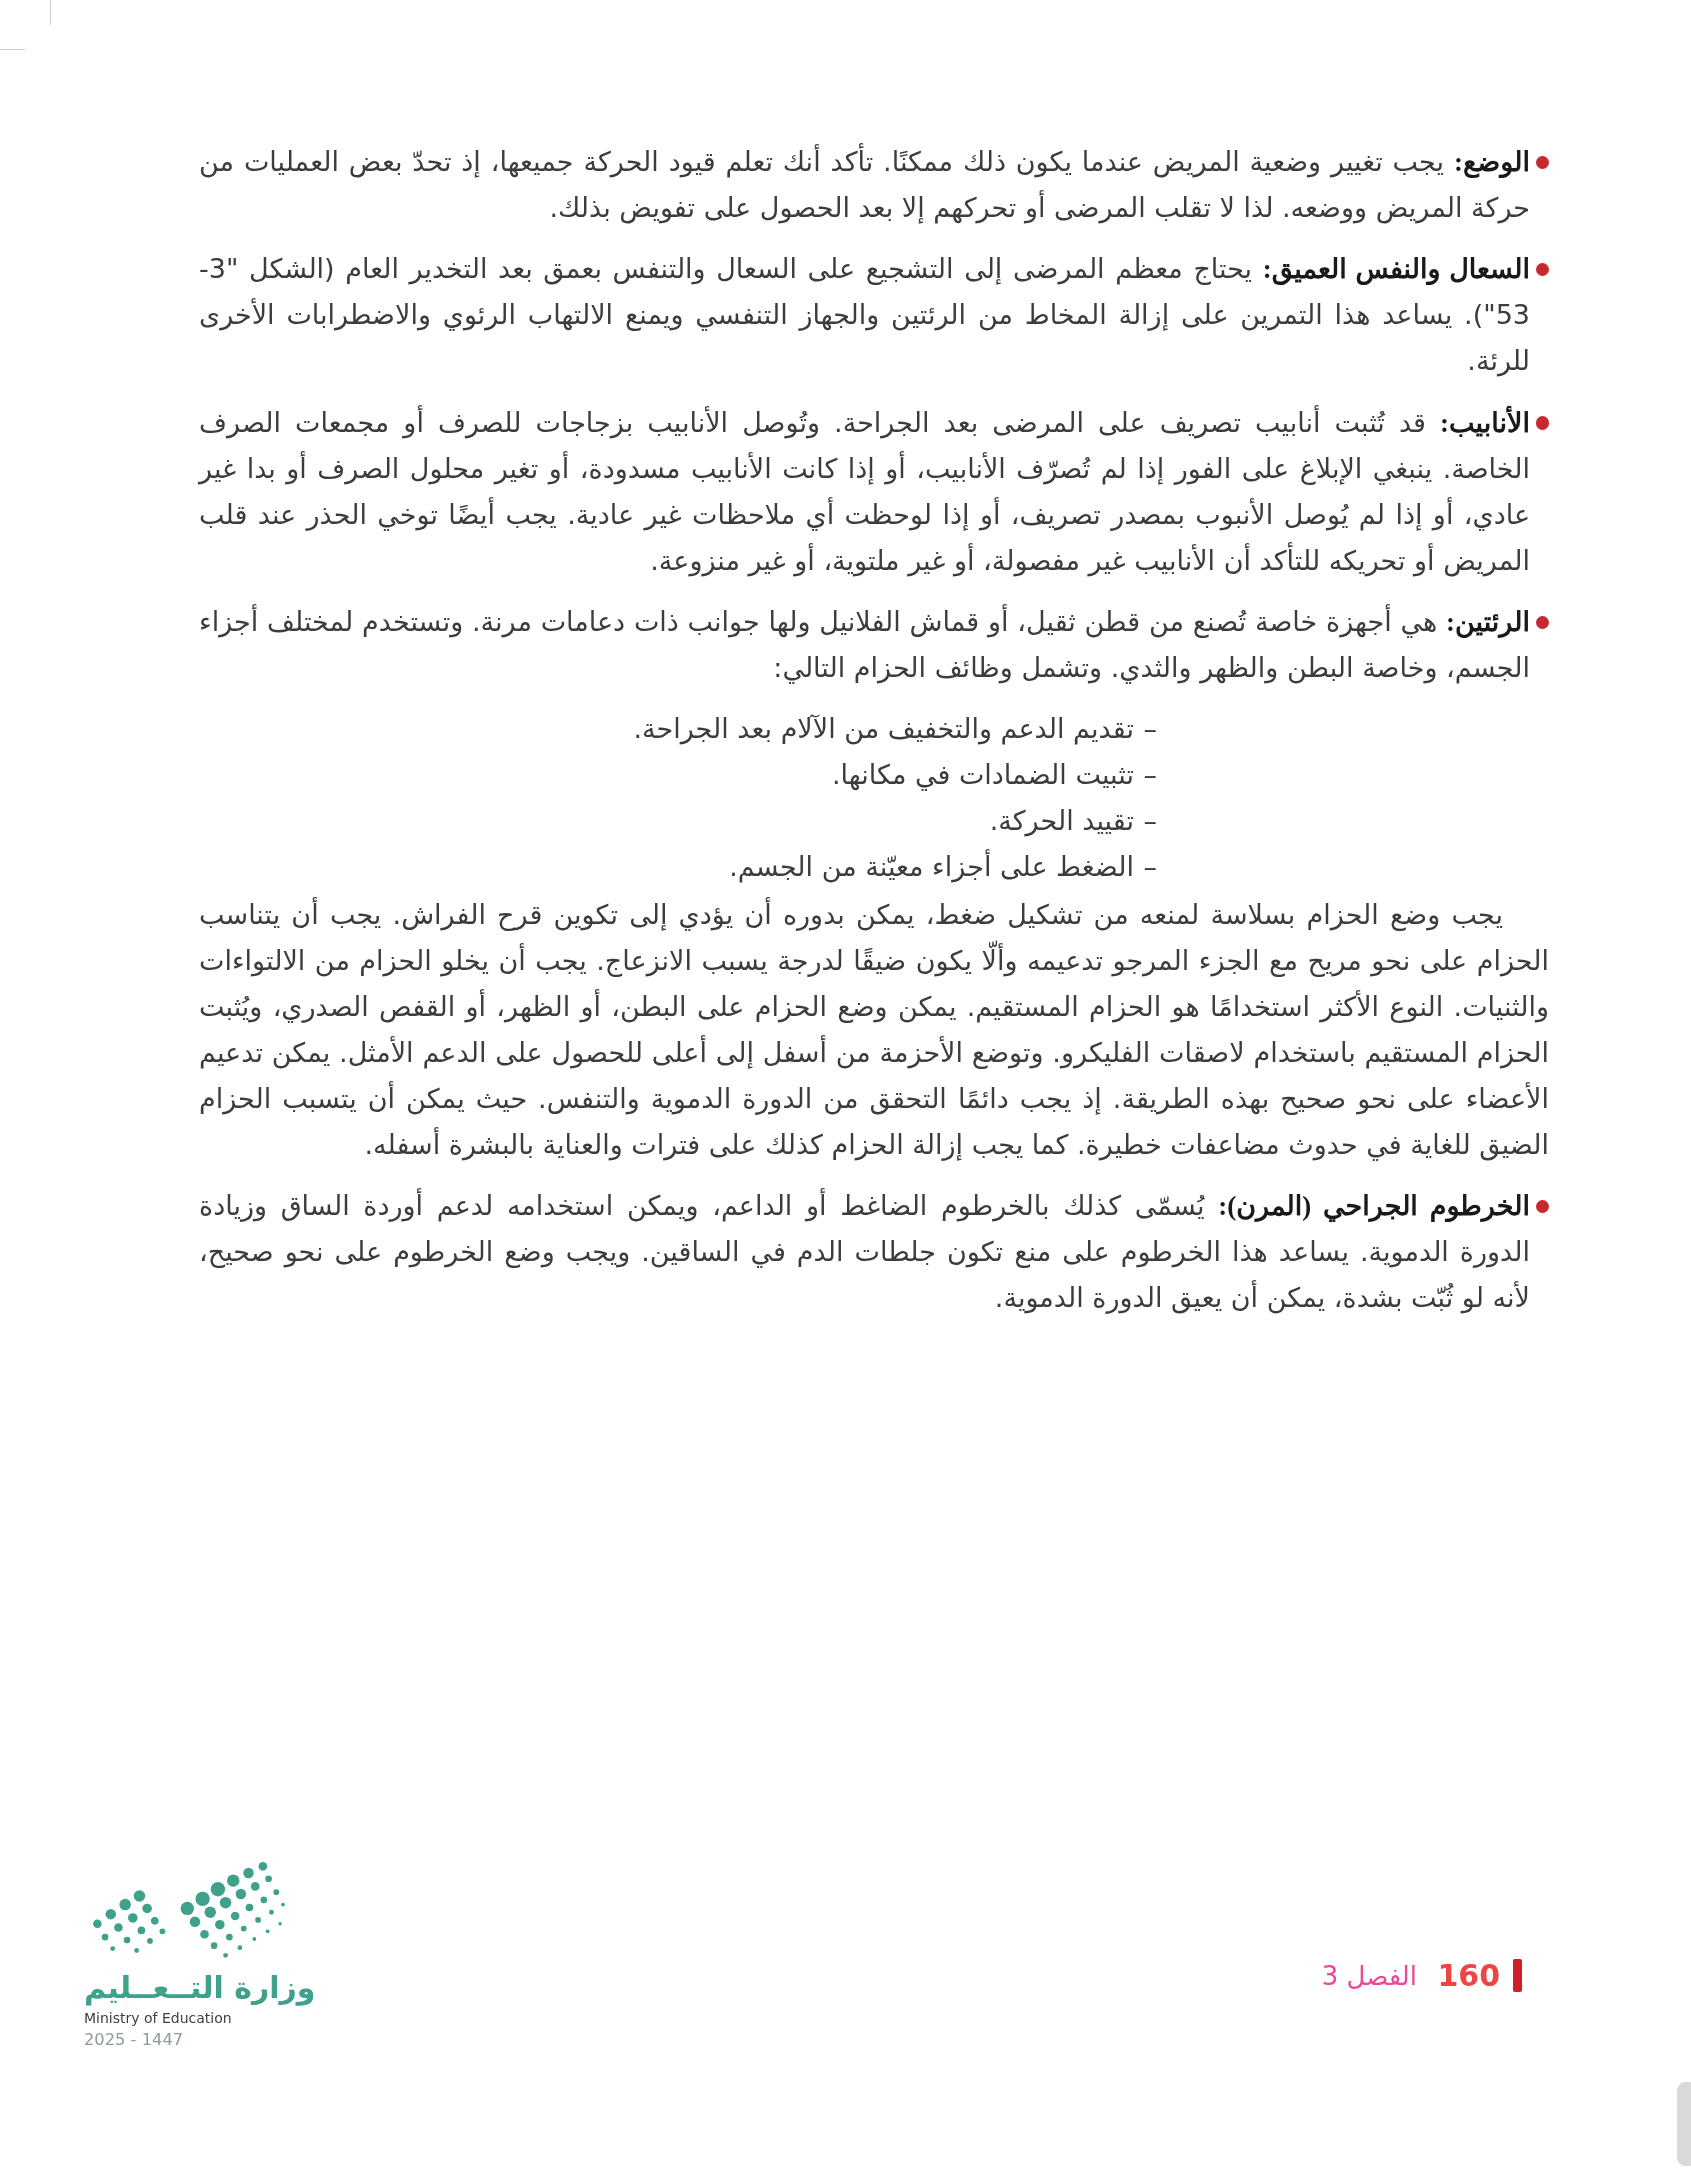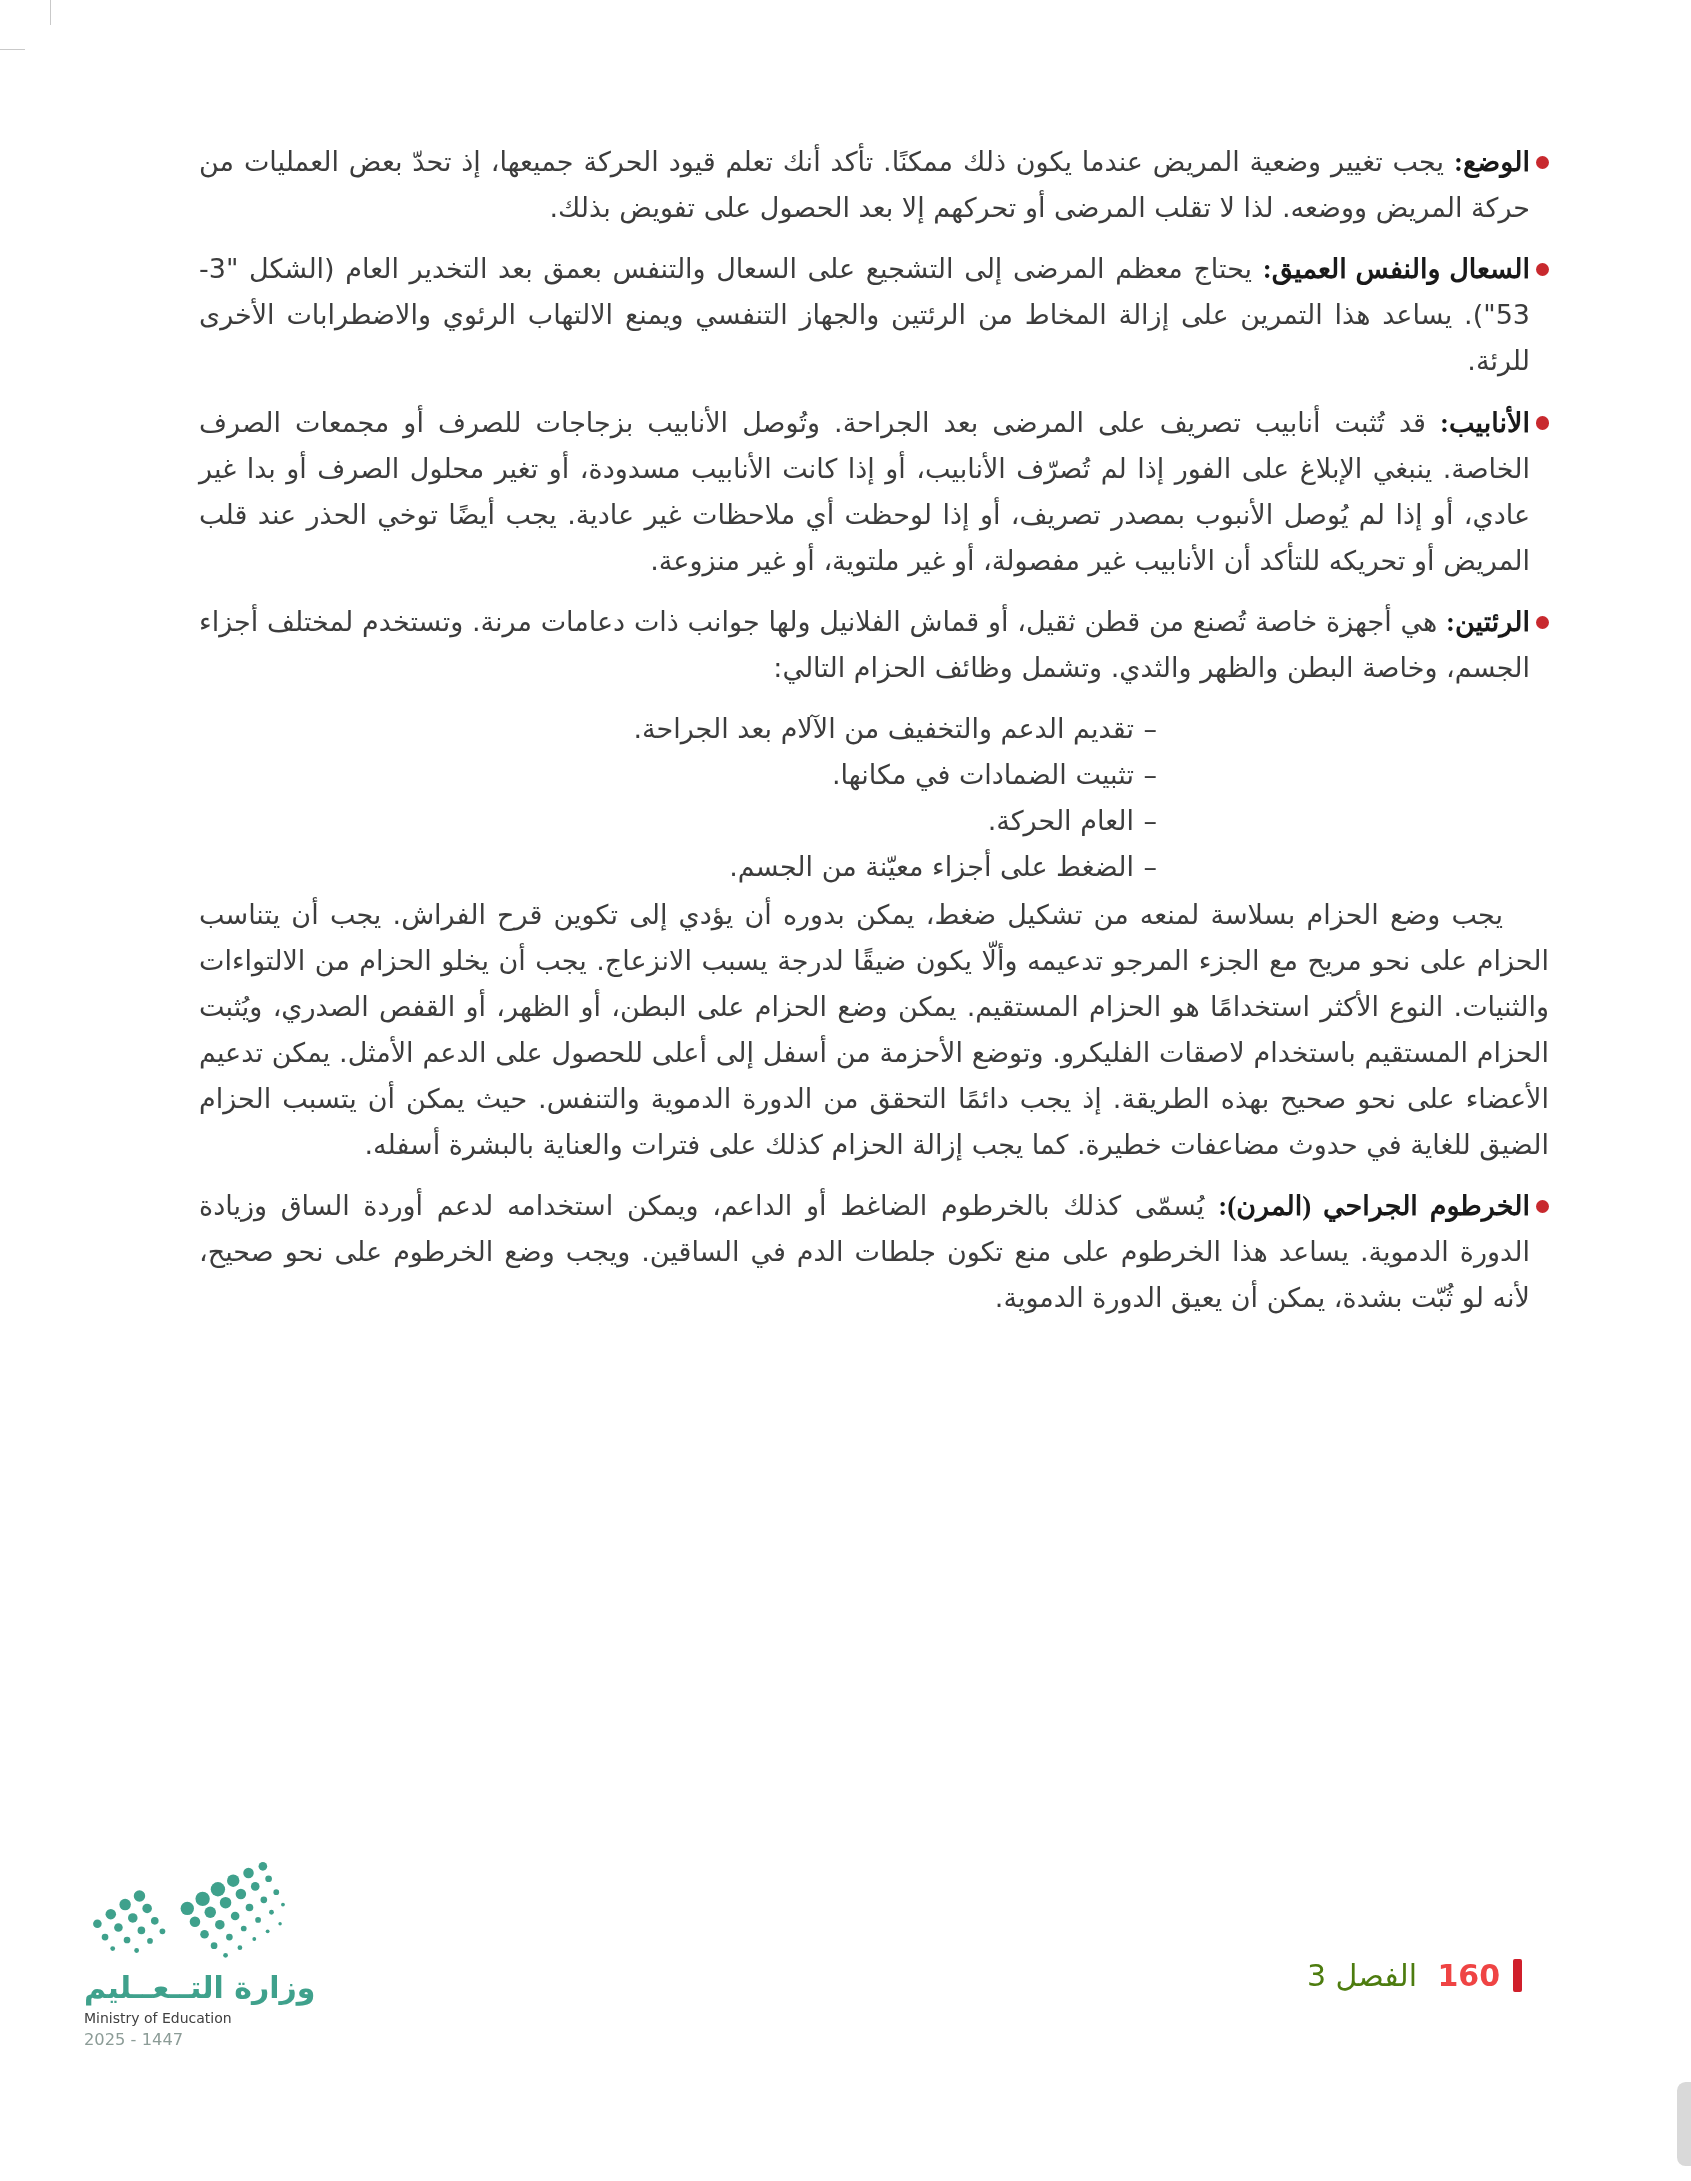--- a/index.html
+++ b/index.html
@@ -92,21 +92,21 @@
     gap:13.4px;
     direction:rtl;
   }
   .footer-bar {
     display:inline-block;
     width:8.6px; height:32.5px;
     background:#d01f2b;
     border-radius:1.9px;
   }
   .page-num { font-size:30px; font-weight:bold; color:#ef4444;margin-left:7px; }
-  .chapter  { font-size:30px; color:#4d7c0f;text-align:right; }
+  .chapter  { font-size:26px; color:#ec4899;text-align:right; }
 
   
   .side-tab {
     position:absolute;
     right:0; top:2082px;
     width:15.3px; height:84px;
     background:#d9d9d9;
     border-radius:8.6px 0 0 8.6px;
   }
 </style>
@@ -124,21 +124,21 @@
 
     <p class="bullet"><span class="dot"></span><span class="term">السعال والنفس العميق:</span> <span>يحتاج معظم المرضى إلى التشجيع على السعال والتنفس بعمق بعد التخدير العام (الشكل "3-53"). يساعد هذا التمرين على إزالة المخاط من الرئتين والجهاز التنفسي ويمنع الالتهاب الرئوي والاضطرابات الأخرى للرئة.</span></p>
 
     <p class="bullet"><span class="dot"></span><span class="term">الأنابيب:</span> <span>قد تُثبت أنابيب تصريف على المرضى بعد الجراحة. وتُوصل الأنابيب بزجاجات للصرف أو مجمعات الصرف الخاصة. ينبغي الإبلاغ على الفور إذا لم تُصرّف الأنابيب، أو إذا كانت الأنابيب مسدودة، أو تغير محلول الصرف أو بدا غير عادي، أو إذا لم يُوصل الأنبوب بمصدر تصريف، أو إذا لوحظت أي ملاحظات غير عادية. يجب أيضًا توخي الحذر عند قلب المريض أو تحريكه للتأكد أن الأنابيب غير مفصولة، أو غير ملتوية، أو غير منزوعة.</span></p>
 
     <p class="bullet"><span class="dot"></span><span class="term">الرئتين:</span> <span>هي أجهزة خاصة تُصنع من قطن ثقيل، أو قماش الفلانيل ولها جوانب ذات دعامات مرنة. وتستخدم لمختلف أجزاء الجسم، وخاصة البطن والظهر والثدي. وتشمل وظائف الحزام التالي:</span></p>
 
     <div class="belt-list">
       <div class="belt-item"><span class="dash">–</span><span>تقديم الدعم والتخفيف من الآلام بعد الجراحة.</span></div>
       <div class="belt-item"><span class="dash">–</span><span>تثبيت الضمادات في مكانها.</span></div>
-      <div class="belt-item"><span class="dash">–</span><span>العام الحركة.</span></div>
+      <div class="belt-item"><span class="dash">–</span><span>تقييد الحركة.</span></div>
       <div class="belt-item"><span class="dash">–</span><span>الضغط على أجزاء معيّنة من الجسم.</span></div>
     </div>
 
     <p class="para">يجب وضع الحزام بسلاسة لمنعه من تشكيل ضغط، يمكن بدوره أن يؤدي إلى تكوين قرح الفراش. يجب أن يتناسب الحزام على نحو مريح مع الجزء المرجو تدعيمه وألّا يكون ضيقًا لدرجة يسبب الانزعاج. يجب أن يخلو الحزام من الالتواءات والثنيات. النوع الأكثر استخدامًا هو الحزام المستقيم. يمكن وضع الحزام على البطن، أو الظهر، أو القفص الصدري، ويُثبت الحزام المستقيم باستخدام لاصقات الفليكرو. وتوضع الأحزمة من أسفل إلى أعلى للحصول على الدعم الأمثل. يمكن تدعيم الأعضاء على نحو صحيح بهذه الطريقة. إذ يجب دائمًا التحقق من الدورة الدموية والتنفس. حيث يمكن أن يتسبب الحزام الضيق للغاية في حدوث مضاعفات خطيرة. كما يجب إزالة الحزام كذلك على فترات والعناية بالبشرة أسفله.</p>
 
     <p class="bullet"><span class="dot"></span><span class="term">الخرطوم الجراحي (المرن):</span> <span>يُسمّى كذلك بالخرطوم الضاغط أو الداعم، ويمكن استخدامه لدعم أوردة الساق وزيادة الدورة الدموية. يساعد هذا الخرطوم على منع تكون جلطات الدم في الساقين. ويجب وضع الخرطوم على نحو صحيح، لأنه لو ثُبّت بشدة، يمكن أن يعيق الدورة الدموية.</span></p>
 
   </main>
 
   <div class="logo">

